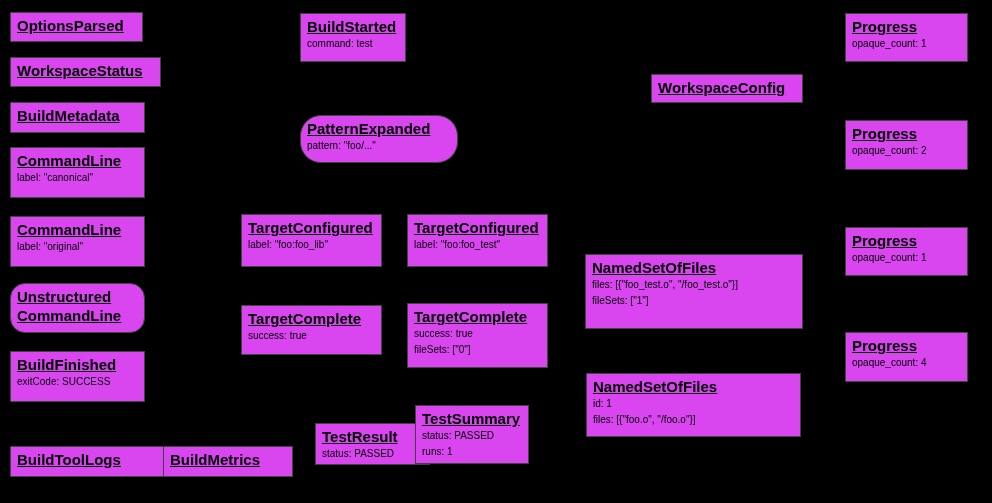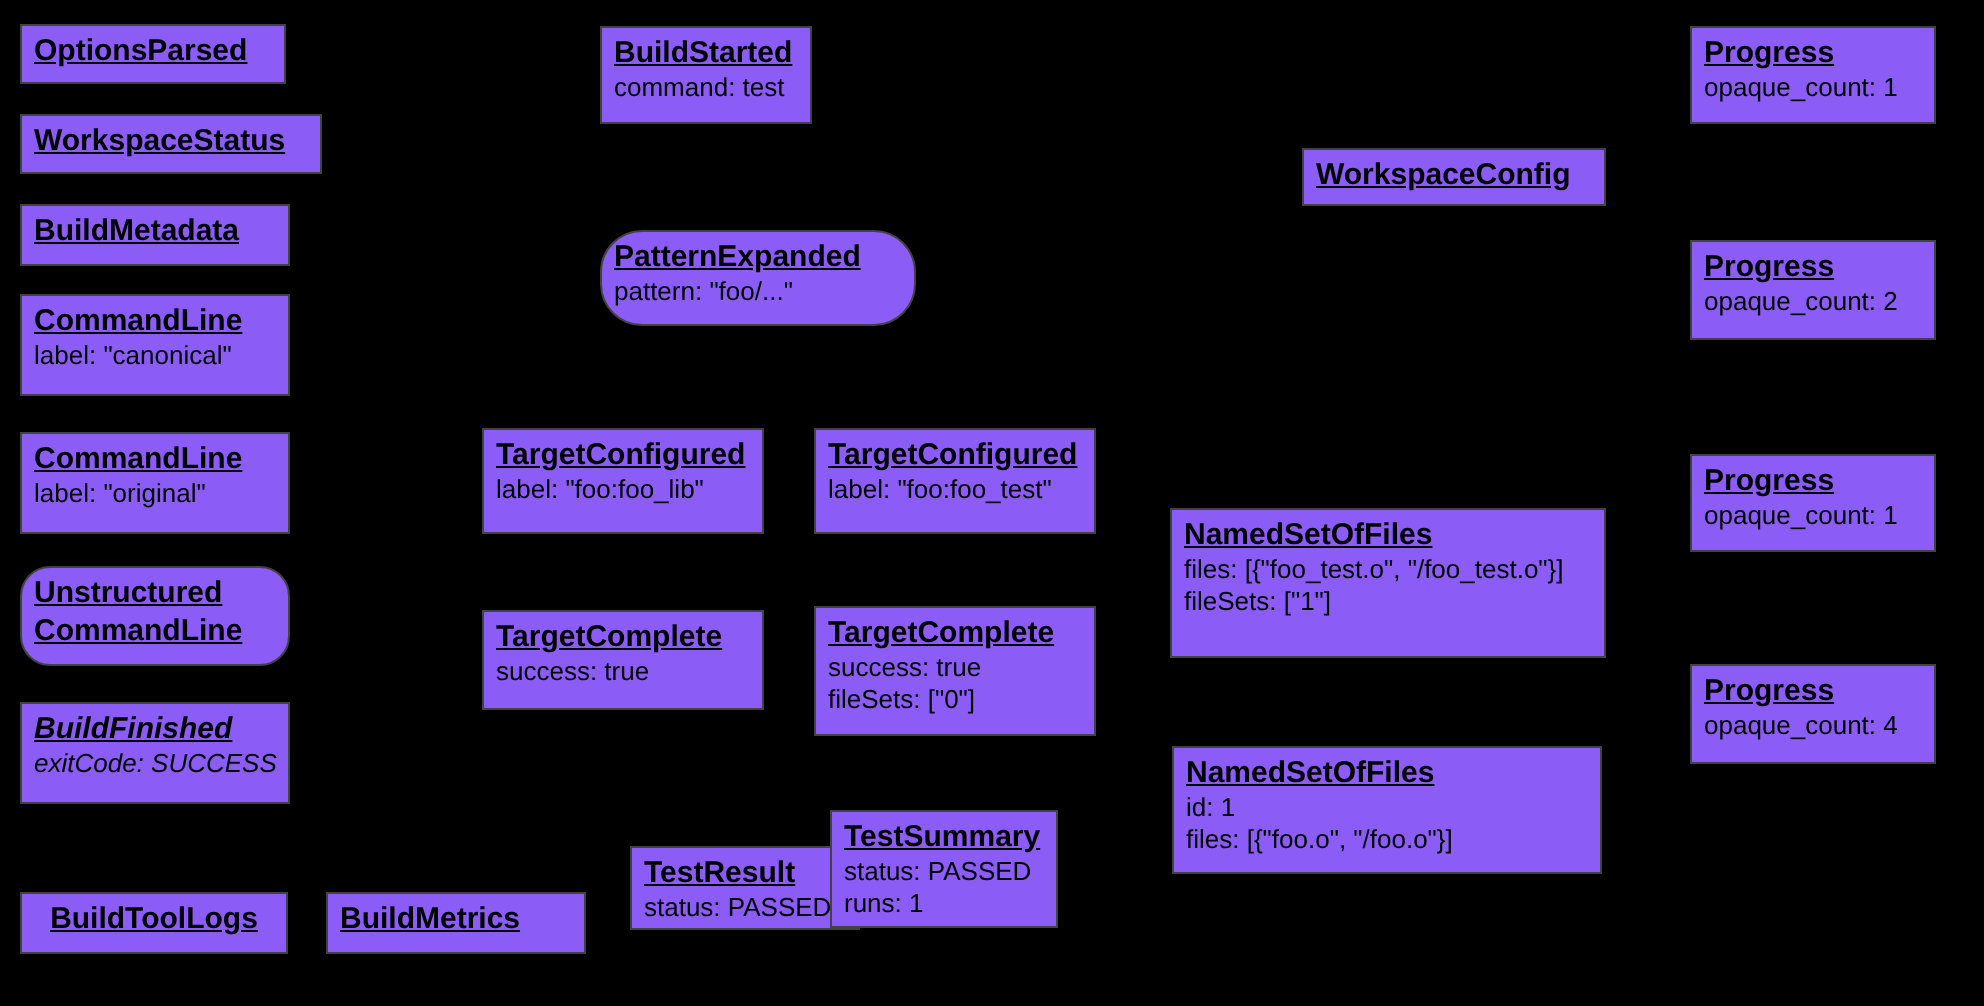--- a/index.html
+++ b/index.html
@@ -12,34 +12,34 @@
     width: 992px;
     height: 503px;
     background: #000000;
     overflow: hidden;
     font-family: "Liberation Sans", sans-serif;
     color: #000000;
   }
   .box {
     position: absolute;
     box-sizing: border-box;
-    background: #8b5cf6;
+    background: #d946ef;
     border: 1px solid #424242;
     padding: 3px 6px 4px 6px;
     overflow: hidden;
   }
   .box-title {
     font-size: 15px;
     font-weight: bold;
     text-decoration: underline;
     line-height: 19px;
     white-space: normal;
   }
   .box-line {
-    font-size: 13px;
+    font-size: 10px;
     line-height: 16px;
     white-space: nowrap;
   }
 </style>
 </head>
 <body>
 
 <div class="stage">
 
   <div class="box" style="left:10px; top:12px; width:133px; height:30px;">
@@ -61,26 +61,26 @@
 
   <div class="box" style="left:10px; top:216px; width:135px; height:51px;">
     <div class="box-title">CommandLine</div>
     <div class="box-line">label: "original"</div>
   </div>
 
   <div class="box" style="left:10px; top:283px; width:135px; height:50px;border-radius:15px;">
     <div class="box-title">Unstructured CommandLine</div>
   </div>
 
-  <div class="box" style="left:10px; top:351px; width:135px; height:51px;font-style:italic;">
+  <div class="box" style="left:10px; top:351px; width:135px; height:51px;">
     <div class="box-title">BuildFinished</div>
     <div class="box-line">exitCode: SUCCESS</div>
   </div>
 
-  <div class="box" style="left:10px; top:446px; width:134px; height:31px;text-align:center;">
+  <div class="box" style="left:10px; top:446px; width:154px; height:31px;">
     <div class="box-title">BuildToolLogs</div>
   </div>
 
   <div class="box" style="left:163px; top:446px; width:130px; height:31px;">
     <div class="box-title">BuildMetrics</div>
   </div>
 
   <div class="box" style="left:300px; top:13px; width:106px; height:49px;">
     <div class="box-title">BuildStarted</div>
     <div class="box-line">command: test</div>

